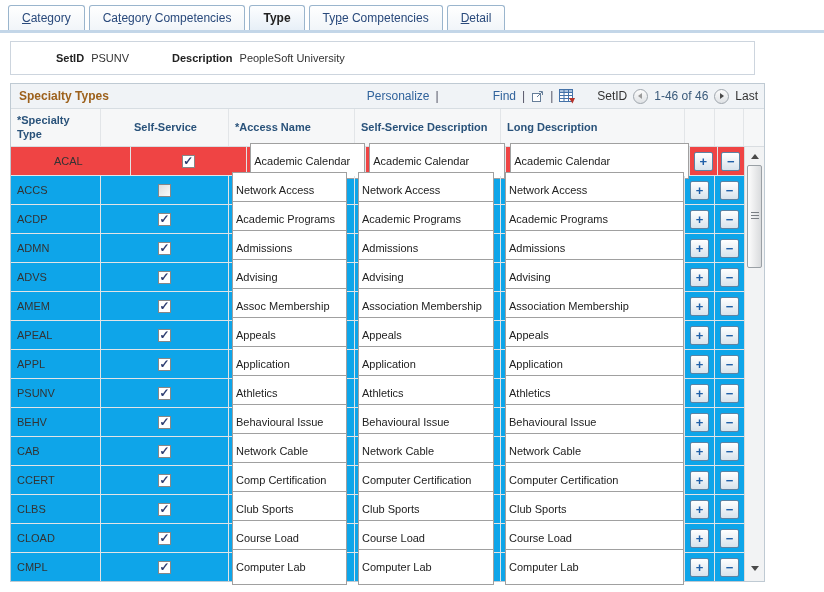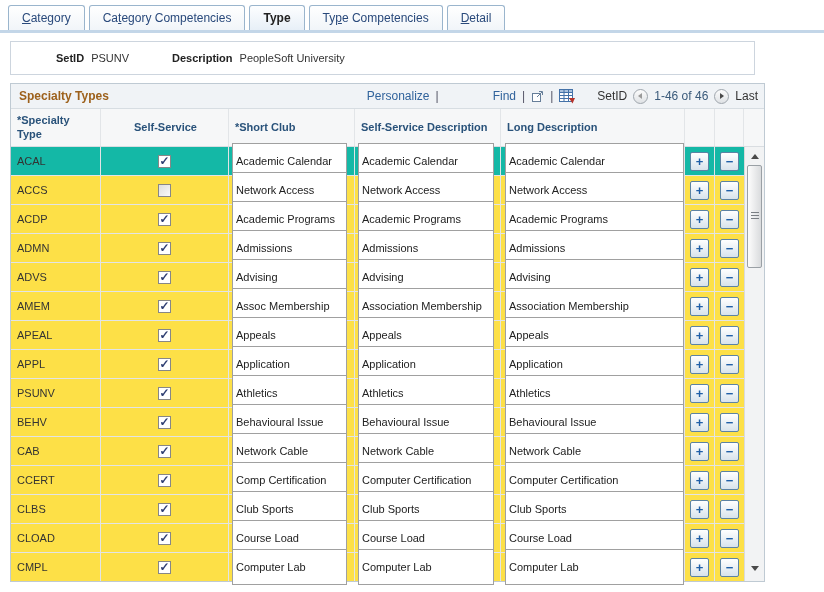--- a/index.html
+++ b/index.html
@@ -48,23 +48,23 @@
   .h-ss{width:128px;justify-content:center;text-align:center;}
   .h-short{width:126px;}
   .h-ssd{width:146px;}
   .h-long{width:184px;}
   .h-add{width:30px;}
   .h-del{width:29px;}
   .h-scroll{width:20px;border-right:none;}
 
   .grid-body{display:flex;}
   .rows{width:733px;}
-  .row{display:flex;height:28px;border-bottom:1px solid #e2e4e6;background:#fde047;}
+  .row{display:flex;height:28px;border-bottom:1px solid #e2e4e6;background:#0ea5e9;}
   .row:last-child{border-bottom:none;}
-  .row.selected{background:#14b8a6;}
+  .row.selected{background:#ef4444;padding-left:37px;}
   .cell{box-sizing:border-box;border-right:1px solid #e2e4e6;display:flex;align-items:center;}
   .c-type{width:90px;padding-left:6px;}
   .c-ss{width:128px;justify-content:center;}
   .c-short{width:126px;padding-left:3px;}
   .c-ssd{width:146px;padding-left:3px;}
   .c-long{width:184px;padding-left:4px;}
   .c-add{width:30px;justify-content:center;}
   .c-del{width:29px;justify-content:center;border-right:none;}
 
   .txt{height:36px;border:1px solid #a0a0a0;background:#fff;color:#222;
@@ -170,21 +170,21 @@
             <span class="tri right"></span>
           </span>
         <span>Last</span>
       </span>
     </div>
   </div>
 
   <div class="grid-header">
     <div class="hcell h-type">*Specialty Type</div>
     <div class="hcell h-ss">Self-Service</div>
-    <div class="hcell h-short">*Short Club</div>
+    <div class="hcell h-short">*Access Name</div>
     <div class="hcell h-ssd">Self-Service Description</div>
     <div class="hcell h-long">Long Description</div>
     <div class="hcell h-add"></div>
     <div class="hcell h-del"></div>
     <div class="hcell h-scroll"></div>
   </div>
 
   <div class="grid-body">
     <div class="rows" id="rows">
         <div class="row selected">

